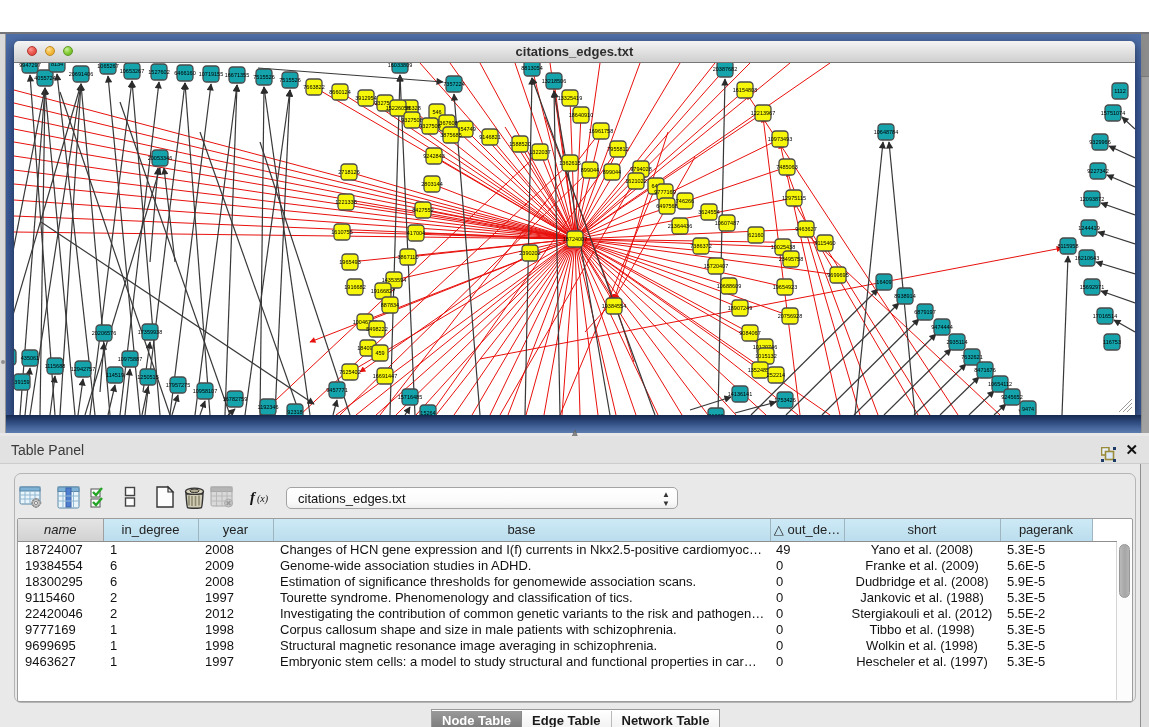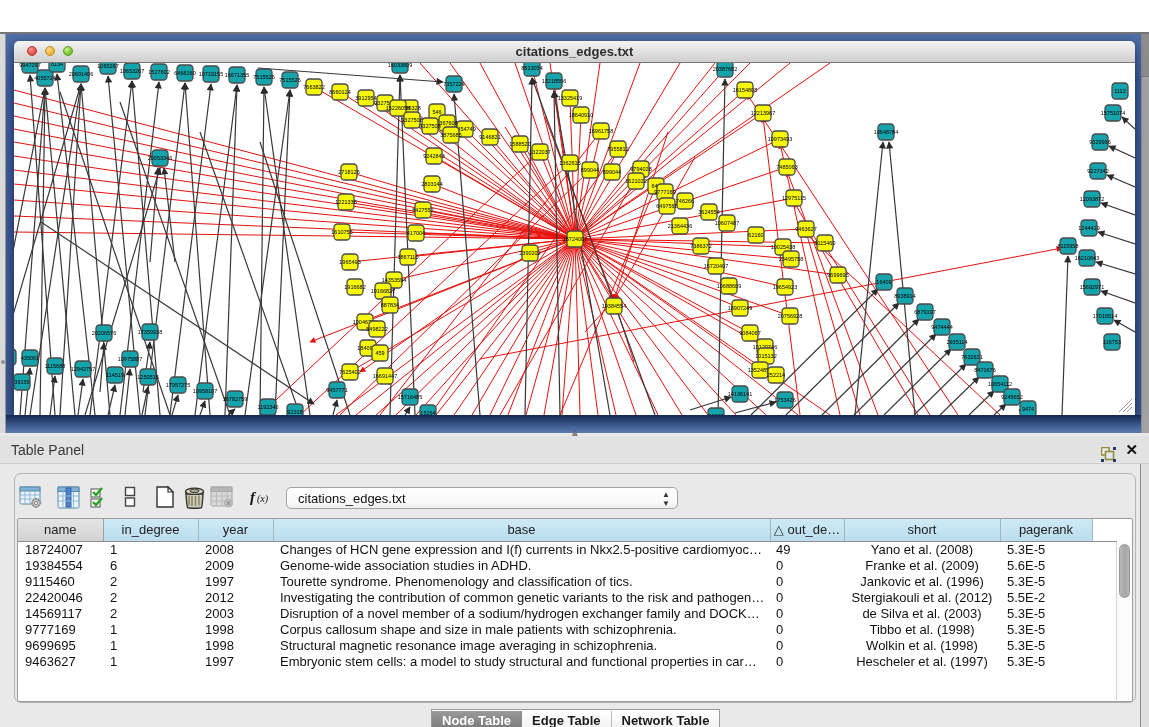--- a/index.html
+++ b/index.html
@@ -32,21 +32,21 @@
 #ibox .frame { position:absolute; left:0; top:0; width:100%; height:100%; border:1px solid #B5B5B5; border-radius:7px; background:#E9E9E9; }
 #toolbar { position:absolute; left:5px; top:12px; height:28px; width:1100px; font-size:0; }
 #toolbar .ti { display:inline-block; vertical-align:middle; }
 #combo { position:absolute; left:267px; top:2px; width:392px; height:22px; background:linear-gradient(180deg,#FFFFFF 0%,#FAFAFA 70%,#EDEDED 100%); border:1px solid #A3A3A3; border-radius:5px; }
 #combo .ct { position:absolute; left:11px; top:3px; font-size:13px; color:#111; }
 #combo .arr { position:absolute; right:7px; top:2px; font-size:8px; color:#333; line-height:9px; text-align:center; }
 #tblwrap { position:absolute; left:3px; top:45px; width:1116px; height:184px; background:#FFF; border:1px solid #9C9C9C; border-radius:2px; overflow:hidden; }
 table { border-collapse:collapse; table-layout:fixed; width:1099px; font-size:13px; color:#111; }
 th { height:22px; font-weight:normal; font-size:13px; color:#222; text-align:center;
   background:linear-gradient(180deg,#CDE9F6 0%,#BBDDED 100%); border-right:1px solid #9FB6C0; border-bottom:1px solid #8E8E8E; overflow:hidden; white-space:nowrap; }
-th.c-name { background:linear-gradient(180deg,#E4E4E4 0%,#D2D2D2 100%); border-right:1px solid #A0A0A0; }
+th.c-name { background:linear-gradient(180deg,#E4E4E4 0%,#D2D2D2 100%); border-right:1px solid #A0A0A0;font-style:italic; }
 th.c-sp { background:#FFF; border-right:none; border-bottom:1px solid #8E8E8E; }
 td { height:16px; padding:0 0 0 7px; overflow:hidden; white-space:nowrap; border:none; }
 td.c-out { padding-left:6px; }
 td.c-short { text-align:center; padding-left:0; }
 td.c-pr { padding-left:7px; }
 col.c-name { width:85px; } col.c-ind { width:95px; } col.c-year { width:75px; }
 col.c-title { width:497px; } col.c-out { width:74px; } col.c-short { width:156px; }
 col.c-pr { width:92px; } col.c-sp { width:25px; }
 #vsb { position:absolute; right:1px; top:23px; width:15px; height:158px; background:#FCFCFC; border-left:1px solid #D5D5D5; }
 #vsb .th { position:absolute; left:2px; top:2px; width:11px; height:54px; border-radius:6px; background:linear-gradient(90deg,#B9B9B9 0%,#A6A6A6 55%,#B5B5B5 100%); border:1px solid #979797; }
@@ -669,47 +669,47 @@
                 <td class="c-name">19384554</td>
                 <td class="c-ind">6</td>
                 <td class="c-year">2009</td>
                 <td class="c-title">Genome-wide association studies in ADHD.</td>
                 <td class="c-out">0</td>
                 <td class="c-short">Franke et al. (2009)</td>
                 <td class="c-pr">5.6E-5</td>
                 <td class="c-sp"></td>
               </tr>
               <tr>
+                <td class="c-name">18300295</td>
+                <td class="c-ind">6</td>
+                <td class="c-year">2008</td>
+                <td class="c-title">Estimation of significance thresholds for genomewide association scans.</td>
+                <td class="c-out">0</td>
+                <td class="c-short">Dudbridge et al. (2008)</td>
+                <td class="c-pr">5.9E-5</td>
+                <td class="c-sp"></td>
+              </tr>
+              <tr>
                 <td class="c-name">9115460</td>
                 <td class="c-ind">2</td>
                 <td class="c-year">1997</td>
                 <td class="c-title">Tourette syndrome. Phenomenology and classification of tics.</td>
                 <td class="c-out">0</td>
-                <td class="c-short">Jankovic et al. (1996)</td>
+                <td class="c-short">Jankovic et al. (1988)</td>
                 <td class="c-pr">5.3E-5</td>
                 <td class="c-sp"></td>
               </tr>
               <tr>
                 <td class="c-name">22420046</td>
                 <td class="c-ind">2</td>
                 <td class="c-year">2012</td>
                 <td class="c-title">Investigating the contribution of common genetic variants to the risk and pathogen…</td>
                 <td class="c-out">0</td>
                 <td class="c-short">Stergiakouli et al. (2012)</td>
                 <td class="c-pr">5.5E-2</td>
-                <td class="c-sp"></td>
-              </tr>
-              <tr>
-                <td class="c-name">14569117</td>
-                <td class="c-ind">2</td>
-                <td class="c-year">2003</td>
-                <td class="c-title">Disruption of a novel member of a sodium/hydrogen exchanger family and DOCK…</td>
-                <td class="c-out">0</td>
-                <td class="c-short">de Silva et al. (2003)</td>
-                <td class="c-pr">5.3E-5</td>
                 <td class="c-sp"></td>
               </tr>
               <tr>
                 <td class="c-name">9777169</td>
                 <td class="c-ind">1</td>
                 <td class="c-year">1998</td>
                 <td class="c-title">Corpus callosum shape and size in male patients with schizophrenia.</td>
                 <td class="c-out">0</td>
                 <td class="c-short">Tibbo et al. (1998)</td>
                 <td class="c-pr">5.3E-5</td>

